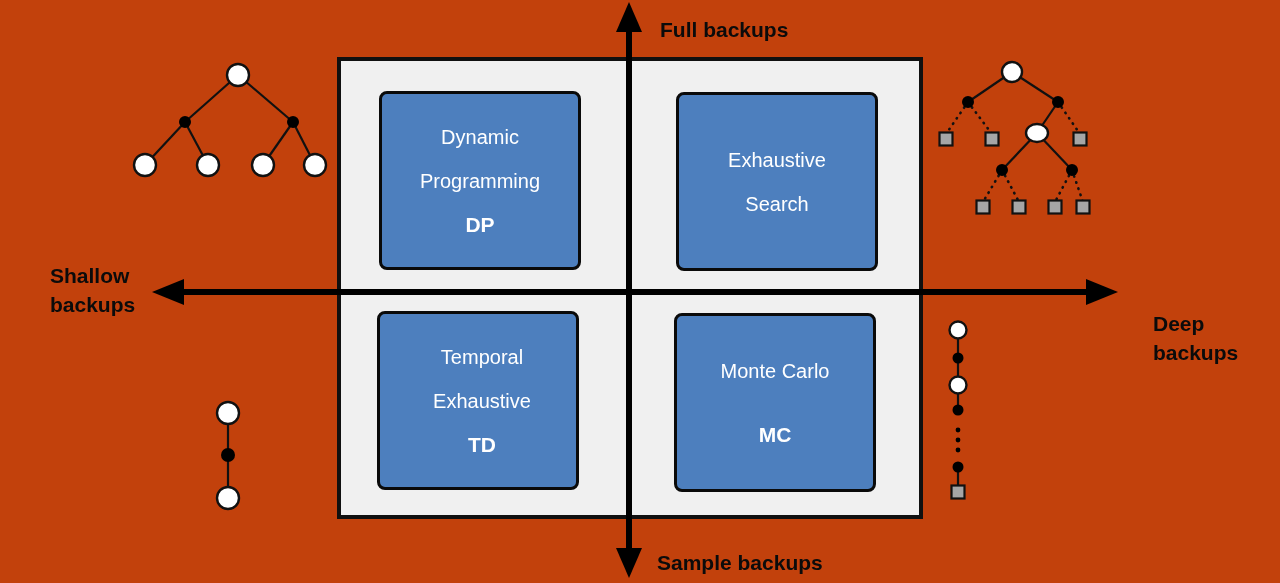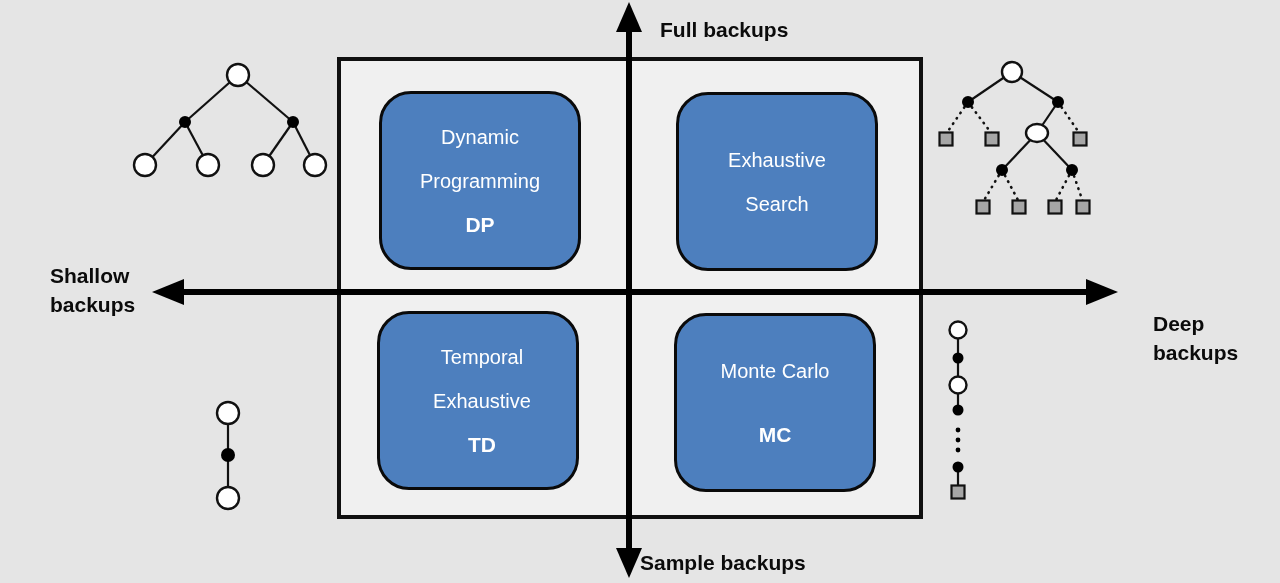--- a/index.html
+++ b/index.html
@@ -6,37 +6,37 @@
     --quadrant-fill:#4d7fbe;
     --quadrant-text:#ffffff;
     --panel-fill:#f0f0f0;
     --line:#000000;
     --leaf-square-fill:#a6a6a6;
   }
   html,body{margin:0;padding:0;background:#ffffff;}
   .stage{
     position:relative;width:1280px;height:583px;overflow:hidden;
     font-family:"Liberation Sans","DejaVu Sans",sans-serif;
-    background:#e5e5e5;
+    background:#c2410c;
   }
   .panel{
     position:absolute;left:337px;top:57px;width:586px;height:462px;
     box-sizing:border-box;background:var(--panel-fill);
     border:4px solid #101010;
   }
   .axes{position:absolute;left:0;top:0;width:1280px;height:583px;}
   .axis-line{stroke:var(--line);stroke-width:6;}
   .arrowhead{fill:var(--line);}
   .axis-label{
     position:absolute;color:#0b0b0b;font-weight:bold;font-size:21px;
     line-height:29px;white-space:nowrap;
   }
   .qbox{
     position:absolute;width:202px;height:179px;box-sizing:border-box;
-    background:var(--quadrant-fill);border:3px solid #0a0a0a;border-radius:32px;
+    background:var(--quadrant-fill);border:3px solid #0a0a0a;border-radius:8px;
     display:flex;flex-direction:column;align-items:center;justify-content:center;
     gap:24px;color:var(--quadrant-text);text-align:center;
   }
   .qline{font-size:20px;line-height:20px;}
   .qabbr{font-size:21px;line-height:20px;font-weight:bold;}
   .qline:empty,.qabbr:empty{display:none;}
   .tree{position:absolute;}
   .edge{stroke:#111;stroke-width:2.2;fill:none;}
   .edge-dotted{stroke:#111;stroke-width:2.6;fill:none;stroke-linecap:round;stroke-dasharray:0.5 6;}
   .node-open{fill:#ffffff;stroke:#111;stroke-width:2.4;}
@@ -53,21 +53,21 @@
   <svg class="axes" viewBox="0 0 1280 583">
     <line class="axis-line" x1="629" y1="16" x2="629" y2="564"></line>
     <line class="axis-line" x1="168" y1="292" x2="1102" y2="292"></line>
     <polygon class="arrowhead" points="629,2 616,32 642,32"></polygon>
     <polygon class="arrowhead" points="629,578 616,548 642,548"></polygon>
     <polygon class="arrowhead" points="152,292 184,279 184,305"></polygon>
     <polygon class="arrowhead" points="1118,292 1086,279 1086,305"></polygon>
   </svg>
 
   <div class="axis-label" style="left:660px;top:15px;">Full backups</div>
-  <div class="axis-label" style="left:640px;top:548px;">Sample backups</div>
+  <div class="axis-label" style="left:657px;top:548px;">Sample backups</div>
   <div class="axis-label" style="left:18px;top:261px;margin-left:32px;">
     <div>Shallow</div>
     <div>backups</div>
   </div>
   <div class="axis-label" style="left:1153px;top:261px;margin-top:48px;">
     <div>Deep</div>
     <div>backups</div>
   </div>
 
   <div class="qbox" style="left:379px;top:91px;">

